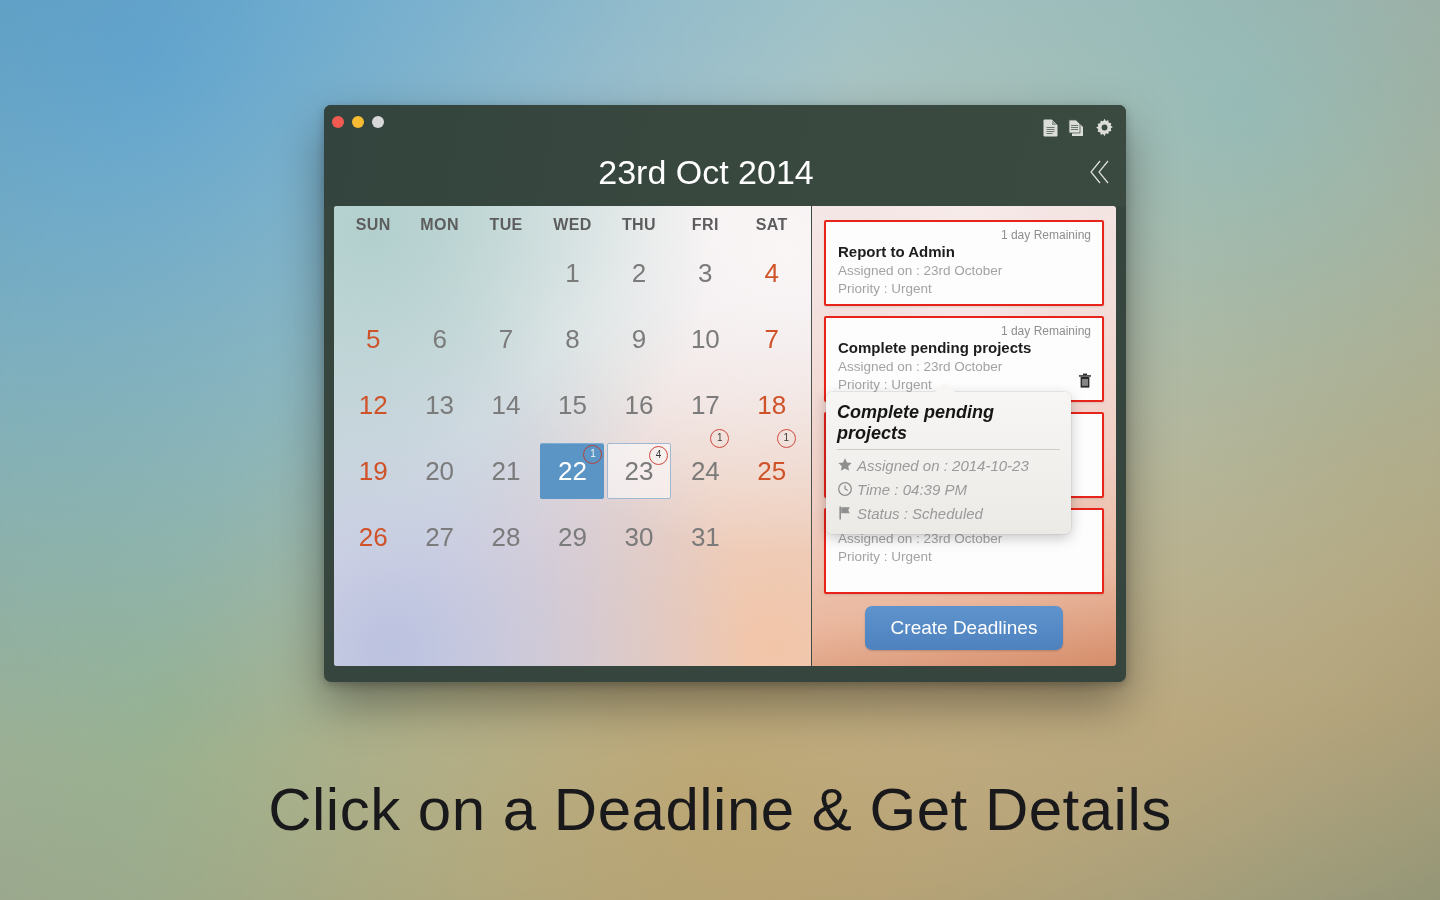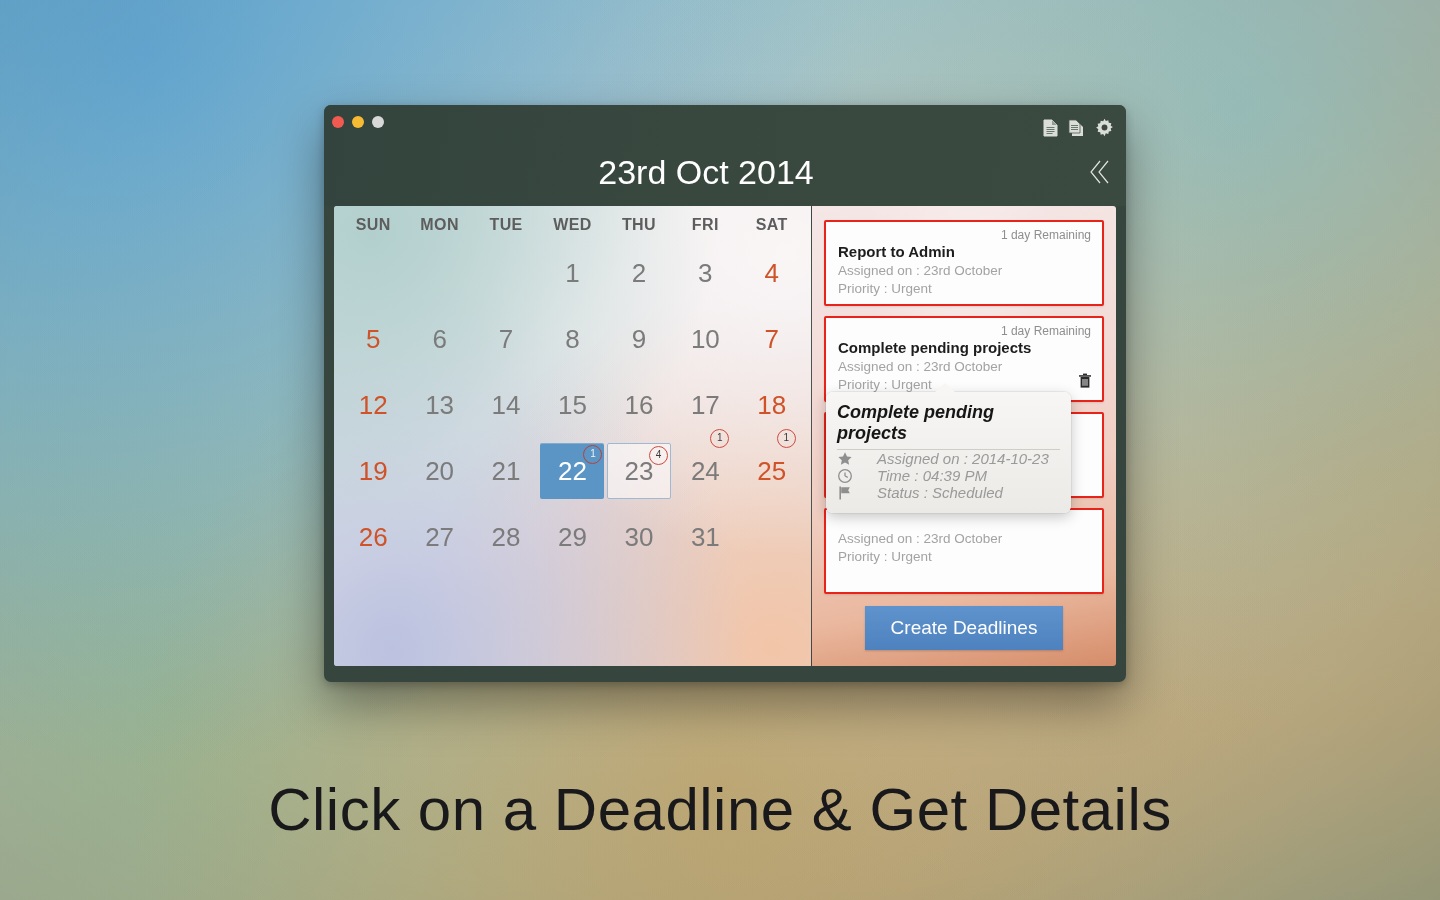--- a/index.html
+++ b/index.html
@@ -269,41 +269,42 @@
   .popover .p-title {
     font-size: 18px;
     font-style: italic;
     font-weight: bold;
     color: #161616;
     padding-bottom: 5px;
     border-bottom: 1px solid #cfcdca;
   }
   .p-row {
     display: flex;
-    align-items: flex-end;
-    gap: 24px;
+    align-items: flex-start;
+    gap: 4px;
+    margin-top: 7px;
   }
   .p-row .p-text {
     font-size: 15px;
     font-style: italic;
     color: #9a9a9a;
   }
   .p-row .p-ic { flex: 0 0 auto; line-height: 0; }
 
   
   .create-wrap {
     position: absolute;
     left: 0; right: 0; bottom: 16px;
     display: flex; justify-content: center;
   }
   .create-btn {
     background: linear-gradient(180deg, #5f93cd 0%, #4e82bf 100%);
     color: #fff;
     border: none;
-    border-radius: 0;
+    border-radius: 7px;
     font-size: 19px;
     padding: 11px 26px;
     font-family: "Liberation Sans", sans-serif;
     cursor: pointer;
     box-shadow: 0 1px 2px rgba(0,0,0,0.18);
   }
 
   
   #caption {
     position: absolute;

